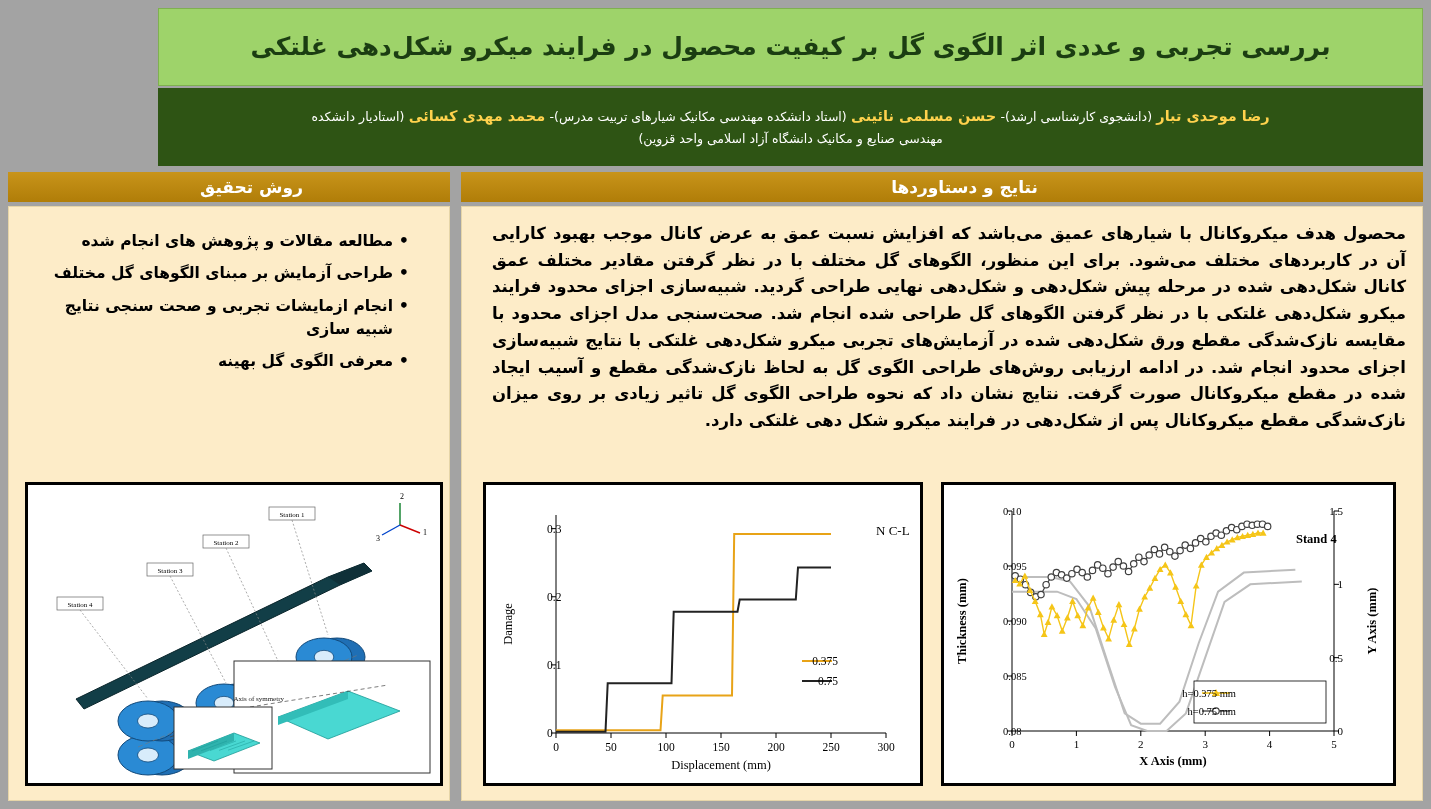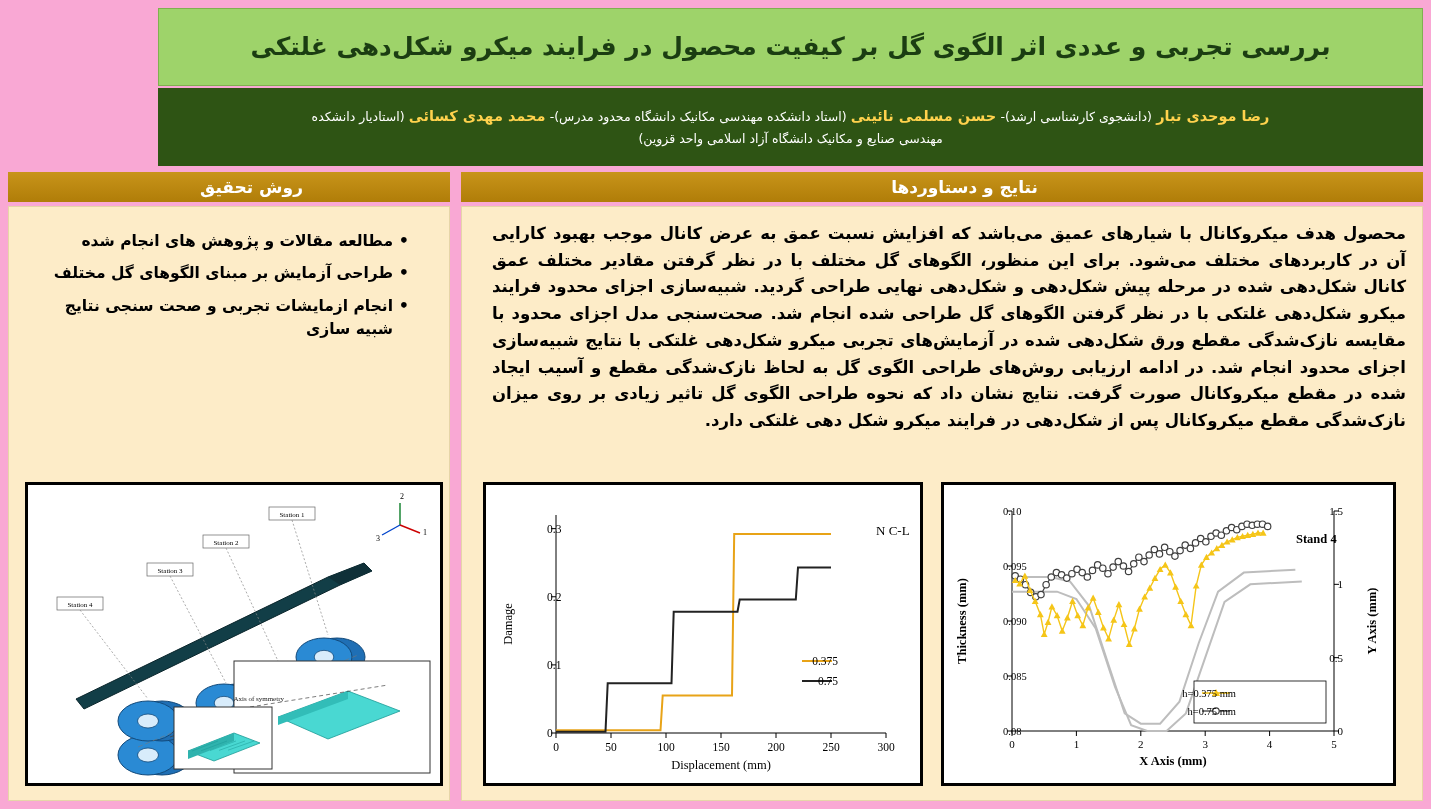--- a/index.html
+++ b/index.html
@@ -10,21 +10,21 @@
   body {
     width: 1431px;
     height: 809px;
     font-family: "DejaVu Sans", "Liberation Sans", sans-serif;
     overflow: hidden;
   }
   .poster {
     position: relative;
     width: 1431px;
     height: 809px;
-    background: #f9a8d4;
+    background: #a3a3a3;
     box-sizing: border-box;
   }
 
   
   .header-wrap {
     position: absolute;
     top: 8px;
     right: 8px;
     left: 8px;
     height: 158px;
@@ -208,21 +208,21 @@
 
     <div class="title-bar">
       <div class="title-text">بررسی تجربی و عددی اثر الگوی گل بر کیفیت محصول در فرایند میکرو شکل‌دهی غلتکی</div>
     </div>
 
     <div class="authors-bar">
       <div class="authors-text">
         <span class="nm">رضا موحدی تبار</span>
         <span class="rl">(دانشجوی کارشناسی ارشد)-</span>
         <span class="nm">حسن مسلمی نائینی</span>
-        <span class="rl">(استاد دانشکده مهندسی مکانیک دانشگاه محدود مدرس)-</span>
+        <span class="rl">(استاد دانشکده مهندسی مکانیک شیارهای تربیت مدرس)-</span>
         <span class="nm">محمد مهدی کسائی</span>
         <span class="rl">(استادیار دانشکده</span>
         <br>
         <span class="rl">مهندسی صنایع و مکانیک دانشگاه آزاد اسلامی واحد قزوین)</span>
       </div>
     </div>
 
   </div>
 
   <div class="bar bar-results">
@@ -234,20 +234,21 @@
 
   <div class="panel panel-results">
     <div class="body-text">محصول هدف میکروکانال با شیارهای عمیق می‌باشد که افزایش نسبت عمق به عرض کانال موجب بهبود کارایی آن در کاربردهای مختلف می‌شود. برای این منظور، الگوهای گل مختلف با در نظر گرفتن مقادیر مختلف عمق کانال شکل‌دهی شده در مرحله پیش شکل‌دهی و شکل‌دهی نهایی طراحی گردید. شبیه‌سازی اجزای محدود فرایند میکرو شکل‌دهی غلتکی با در نظر گرفتن الگوهای گل طراحی شده انجام شد. صحت‌سنجی مدل اجزای محدود با مقایسه نازک‌شدگی مقطع ورق شکل‌دهی شده در آزمایش‌های تجربی میکرو شکل‌دهی غلتکی با نتایج شبیه‌سازی اجزای محدود انجام شد. در ادامه ارزیابی روش‌های طراحی الگوی گل به لحاظ نازک‌شدگی مقطع و آسیب ایجاد شده در مقطع میکروکانال صورت گرفت. نتایج نشان داد که نحوه طراحی الگوی گل تاثیر زیادی بر روی میزان نازک‌شدگی مقطع میکروکانال پس از شکل‌دهی در فرایند میکرو شکل دهی غلتکی دارد.</div>
   </div>
 
   <div class="panel panel-method">
     <ul class="bullets">
       <li>مطالعه مقالات و پژوهش های انجام شده</li>
       <li>طراحی آزمایش بر مبنای الگوهای گل مختلف</li>
       <li>انجام ازمایشات تجربی و صحت سنجی نتایج شبیه سازی</li>
+      <li>معرفی الگوی گل بهینه</li>
     </ul>
   </div>
 
   <div class="fig fig-1">
     <div class="fig-inner">
       <svg id="chart-thickness" width="449" height="298" viewBox="0 0 449 298">
           <rect x="0" y="0" width="449" height="298" fill="#fff"></rect>
           <line x1="68" y1="246" x2="390" y2="246" stroke="#000" stroke-width="1"></line>
           <line x1="68" y1="26" x2="68" y2="246" stroke="#000" stroke-width="1"></line>
           <line x1="390" y1="26" x2="390" y2="246" stroke="#000" stroke-width="1"></line>

